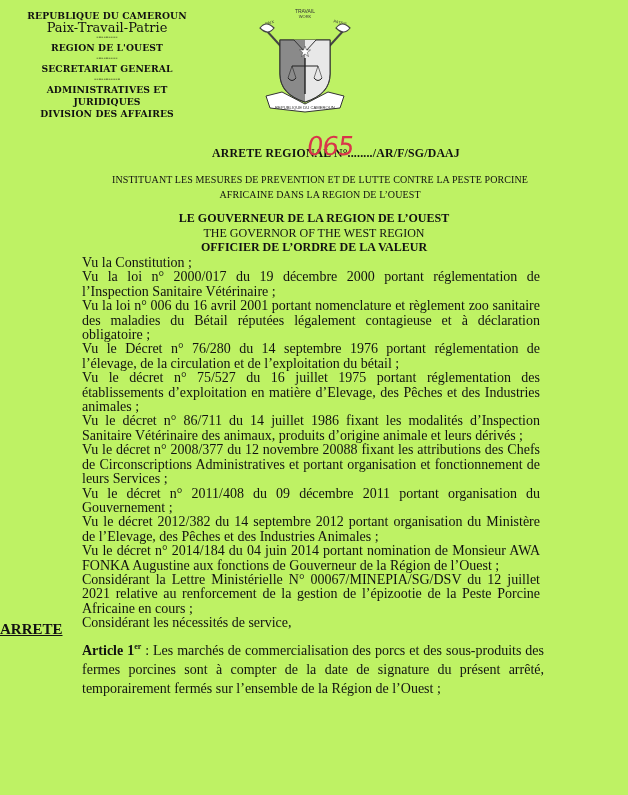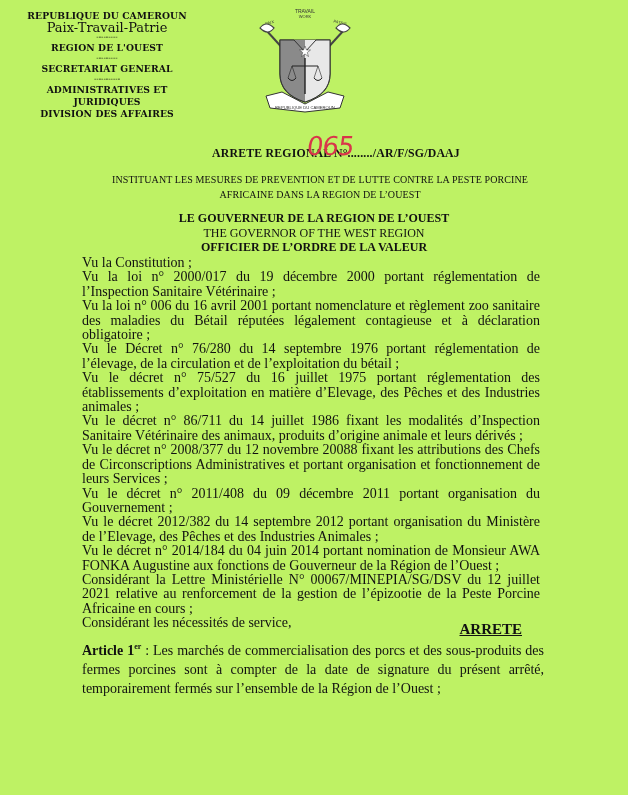--- a/index.html
+++ b/index.html
@@ -24,21 +24,21 @@
   .title { position: absolute; top: 172px; left: 60px; width: 520px; text-align: center;
     font-size: 10px; line-height: 15px; letter-spacing: 0.1px; }
 
   .gov { position: absolute; top: 211px; left: 0; width: 628px; text-align: center; font-size: 12px; line-height: 14.5px; }
   .gov .b { font-weight: bold; }
 
   .body { position: absolute; top: 256px; left: 82px; width: 458px; font-size: 14px; line-height: 14.4px; }
   .body p { margin: 0; text-align: justify; text-align-last: left; }
   .body b { font-weight: normal; }
 
-  .arrete-head { position: absolute; top: 621px; left: 0; width: 522px; text-align: right;
+  .arrete-head { position: absolute; top: 621px; left: 0; width: 522px; text-align: left;
     font-size: 15px; font-weight: bold; text-decoration: underline; }
   .article { position: absolute; top: 637px; left: 82px; width: 462px; font-size: 14px; line-height: 19px; text-align: justify; }
   .article .lbl { font-weight: bold; }
   .article sup { font-size: 8px; }
 </style>
 </head>
 <body>
 
 <div class="page">
 

